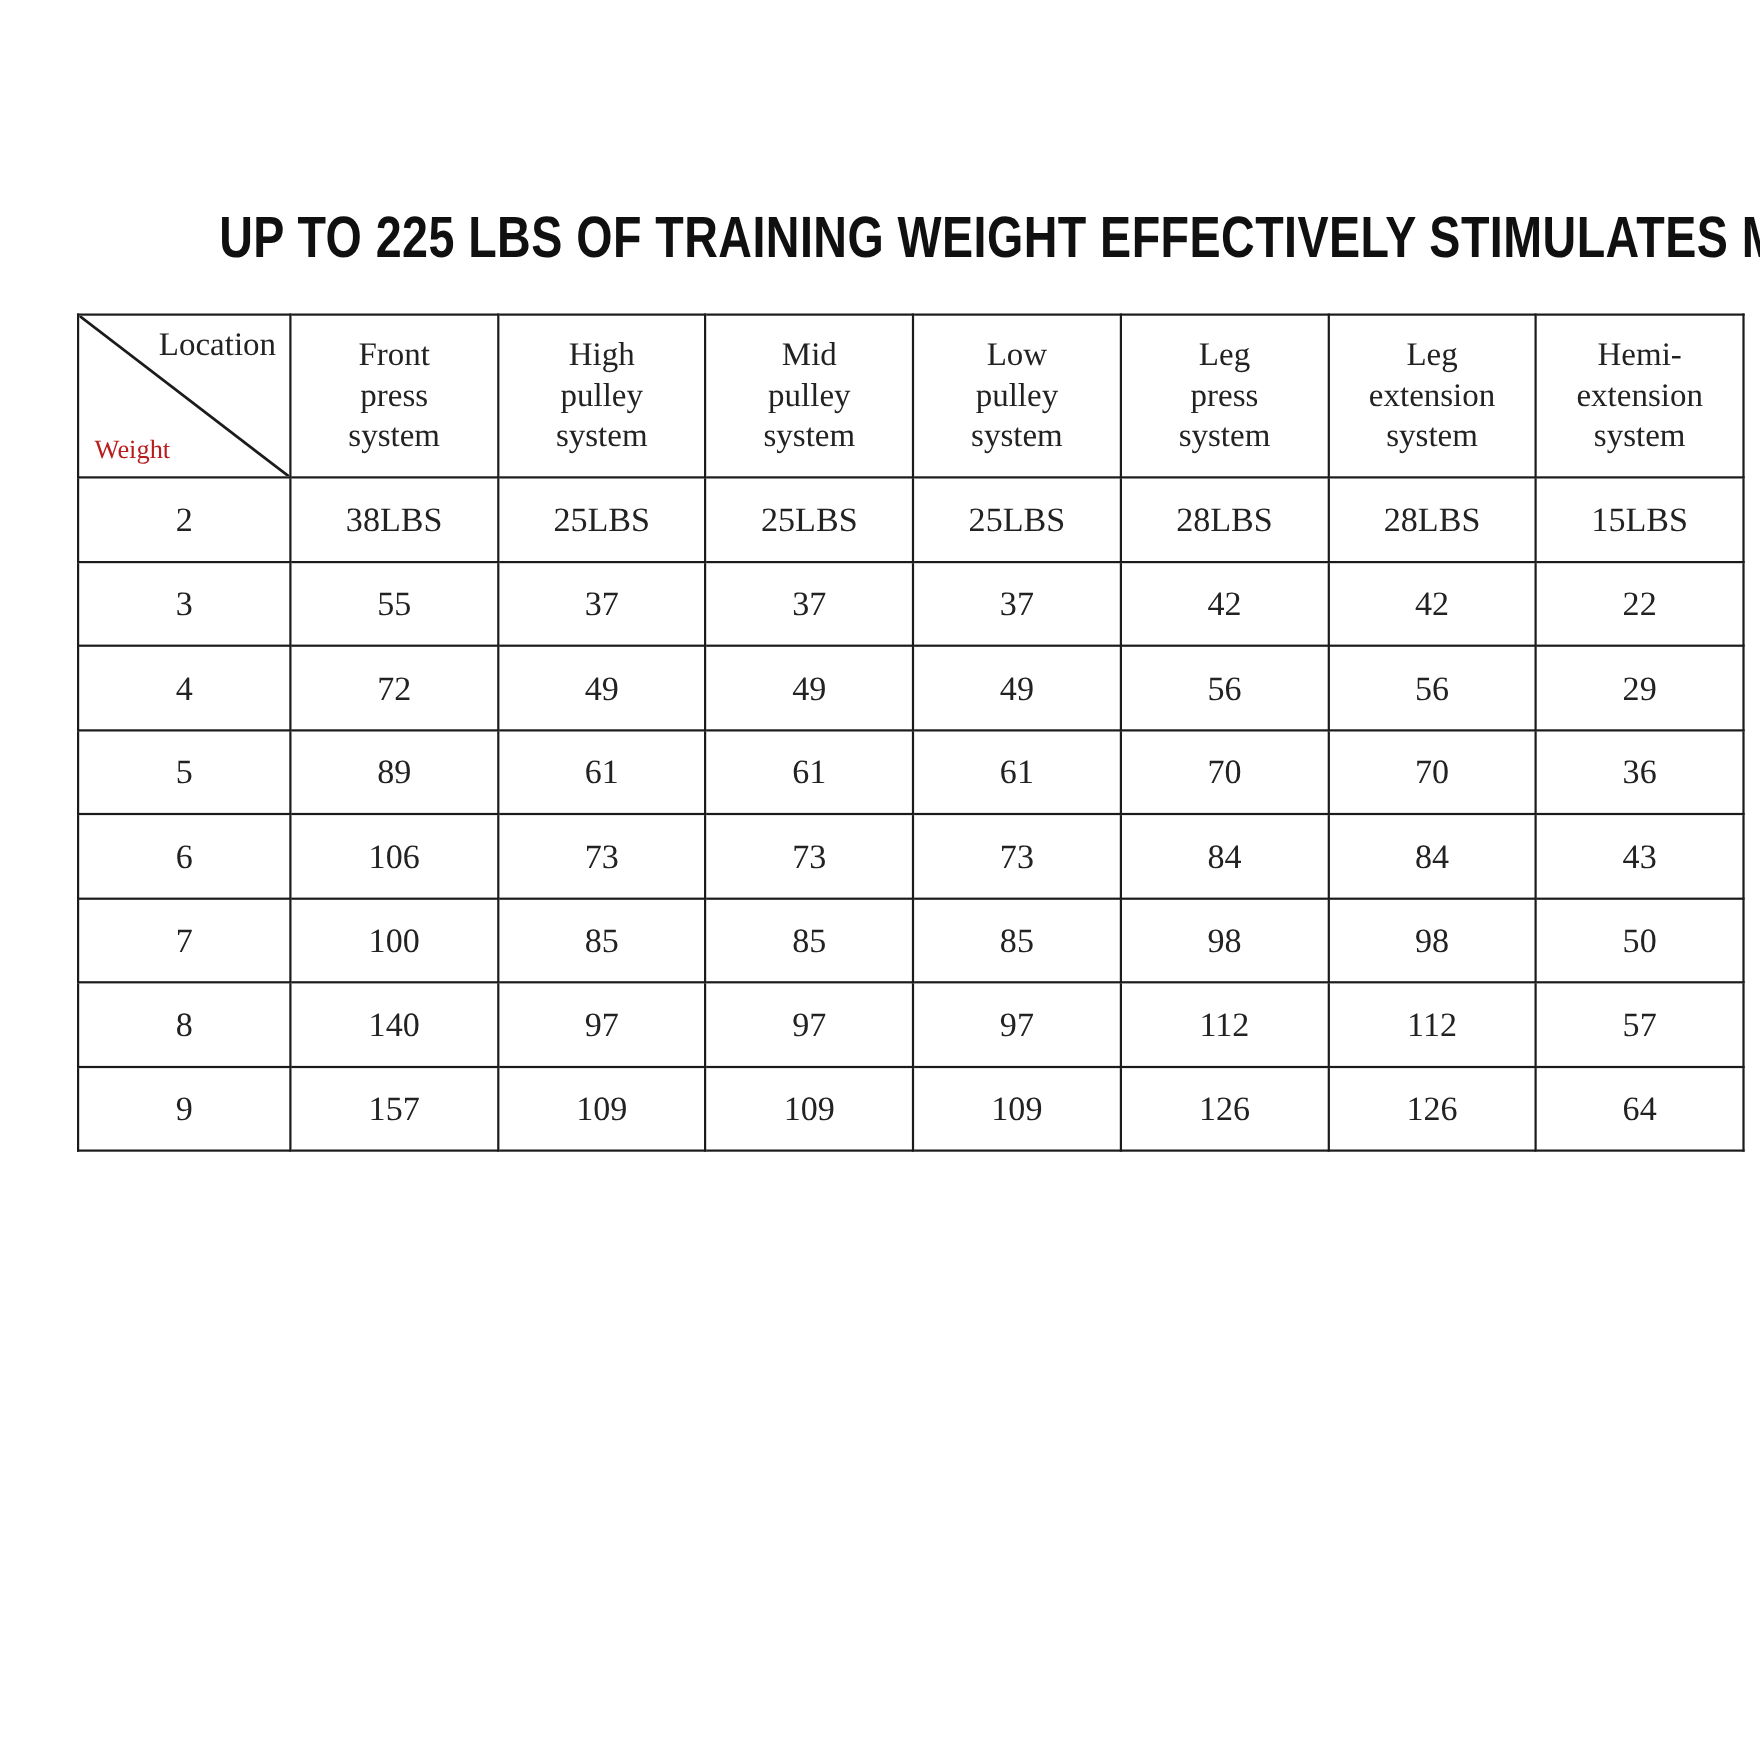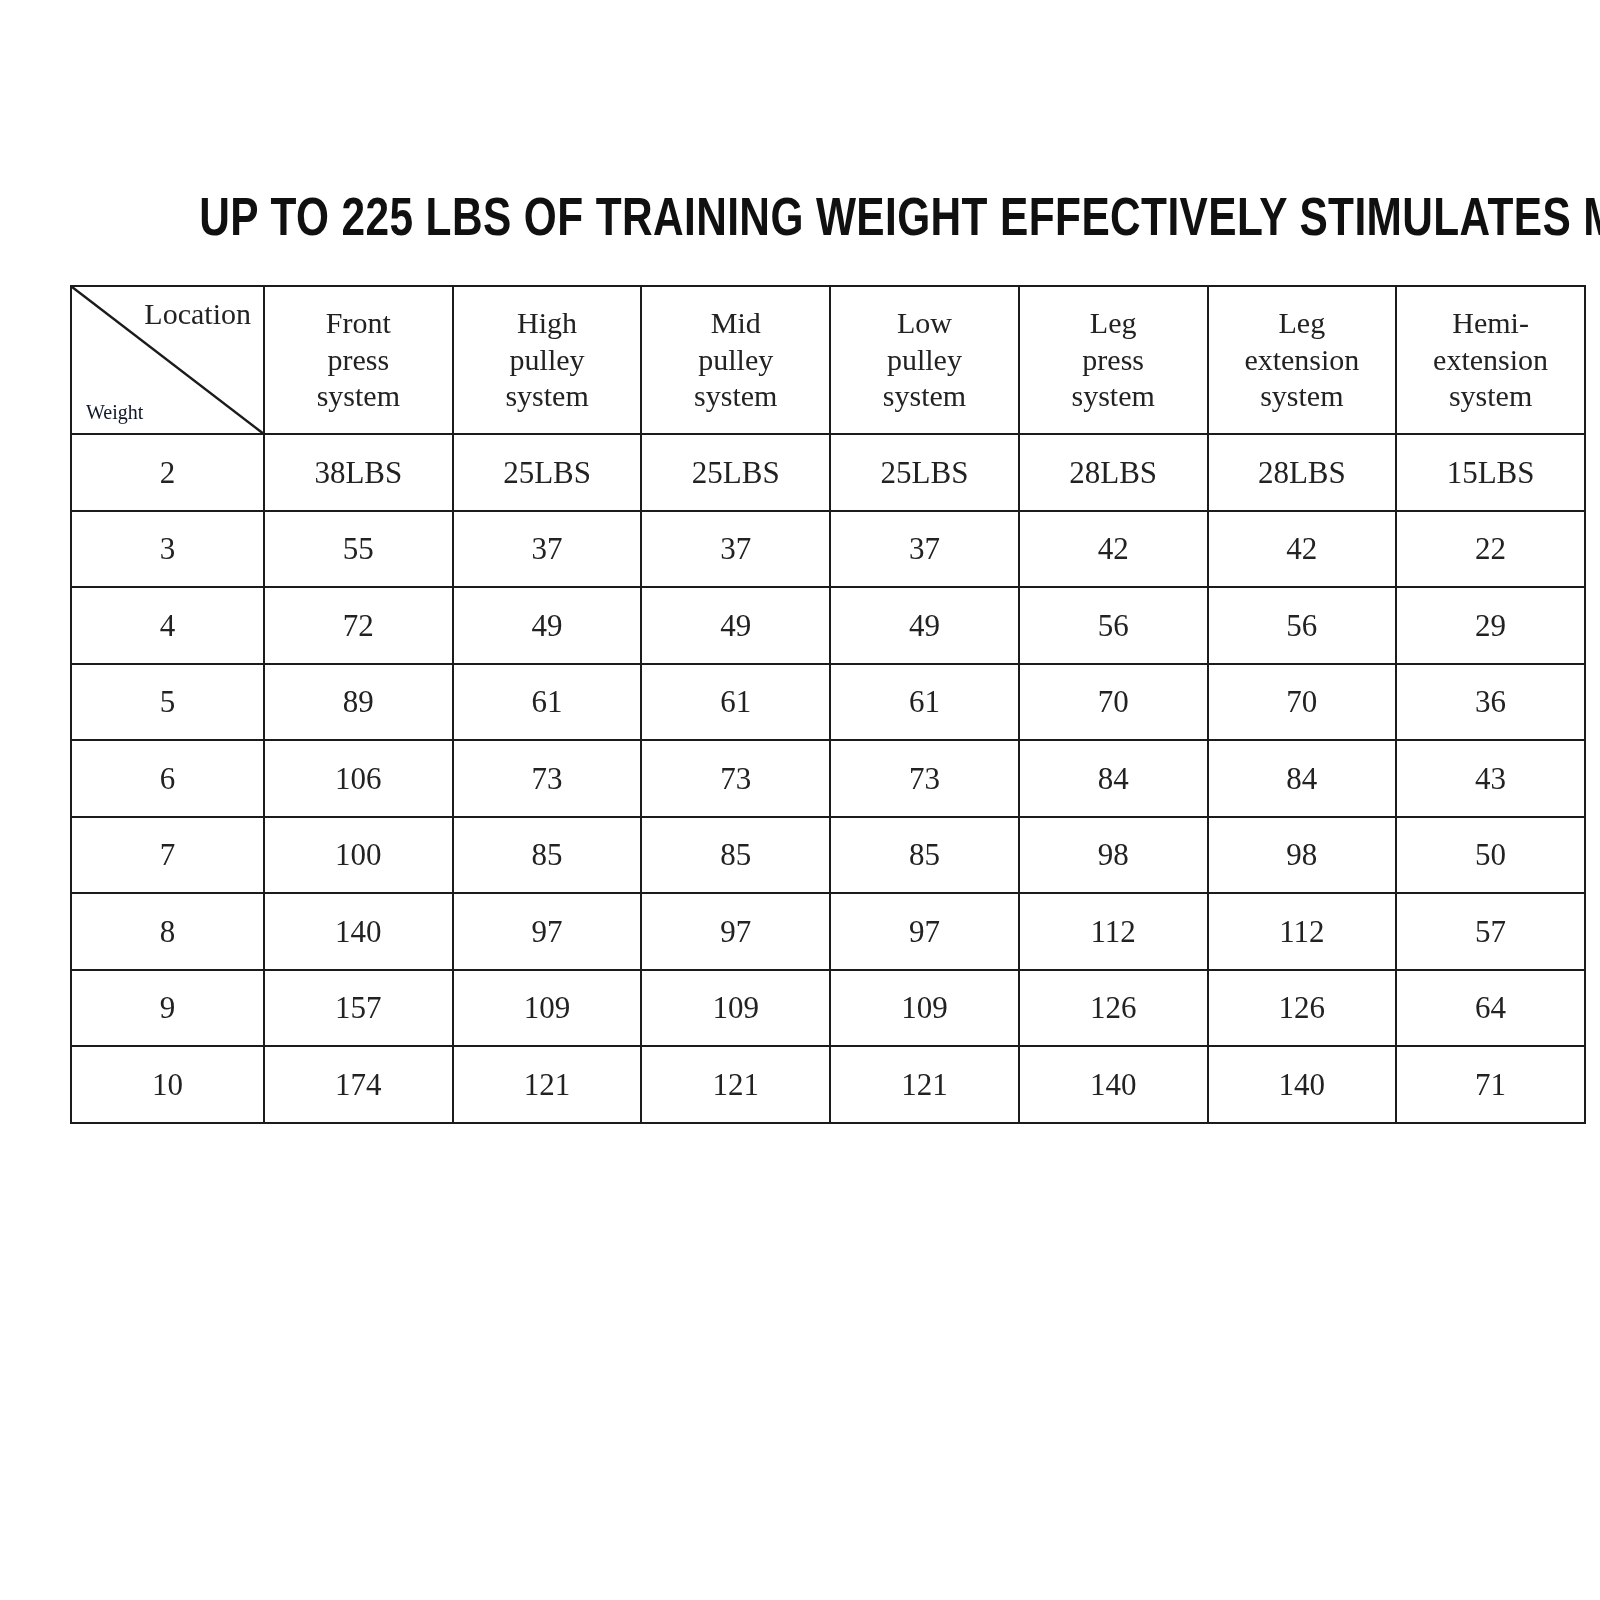--- a/index.html
+++ b/index.html
@@ -67,22 +67,22 @@
   }
   .corner-loc {
     position: absolute;
     top: 9px; right: 12px;
     font-size: 30px;
     color: #222222;
   }
   .corner-wgt {
     position: absolute;
     left: 14px; bottom: 9px;
-    font-size: 20px;
-    color: #0f172a;
+    font-size: 24px;
+    color: #b91c1c;
   }
 </style>
 </head>
 <body>
 
 <div class="page">
 
   <div class="title-wrap">
     <span class="title">UP TO 225 LBS OF TRAINING WEIGHT EFFECTIVELY STIMULATES MUSCLES</span>
   </div>
@@ -204,26 +204,16 @@
         <tr>
           <td>9</td>
           <td>157</td>
           <td>109</td>
           <td>109</td>
           <td>109</td>
           <td>126</td>
           <td>126</td>
           <td>64</td>
         </tr>
-        <tr>
-          <td>10</td>
-          <td>174</td>
-          <td>121</td>
-          <td>121</td>
-          <td>121</td>
-          <td>140</td>
-          <td>140</td>
-          <td>71</td>
-        </tr>
       </tbody>
   </table>
 
 </div>
 
 </body></html>

